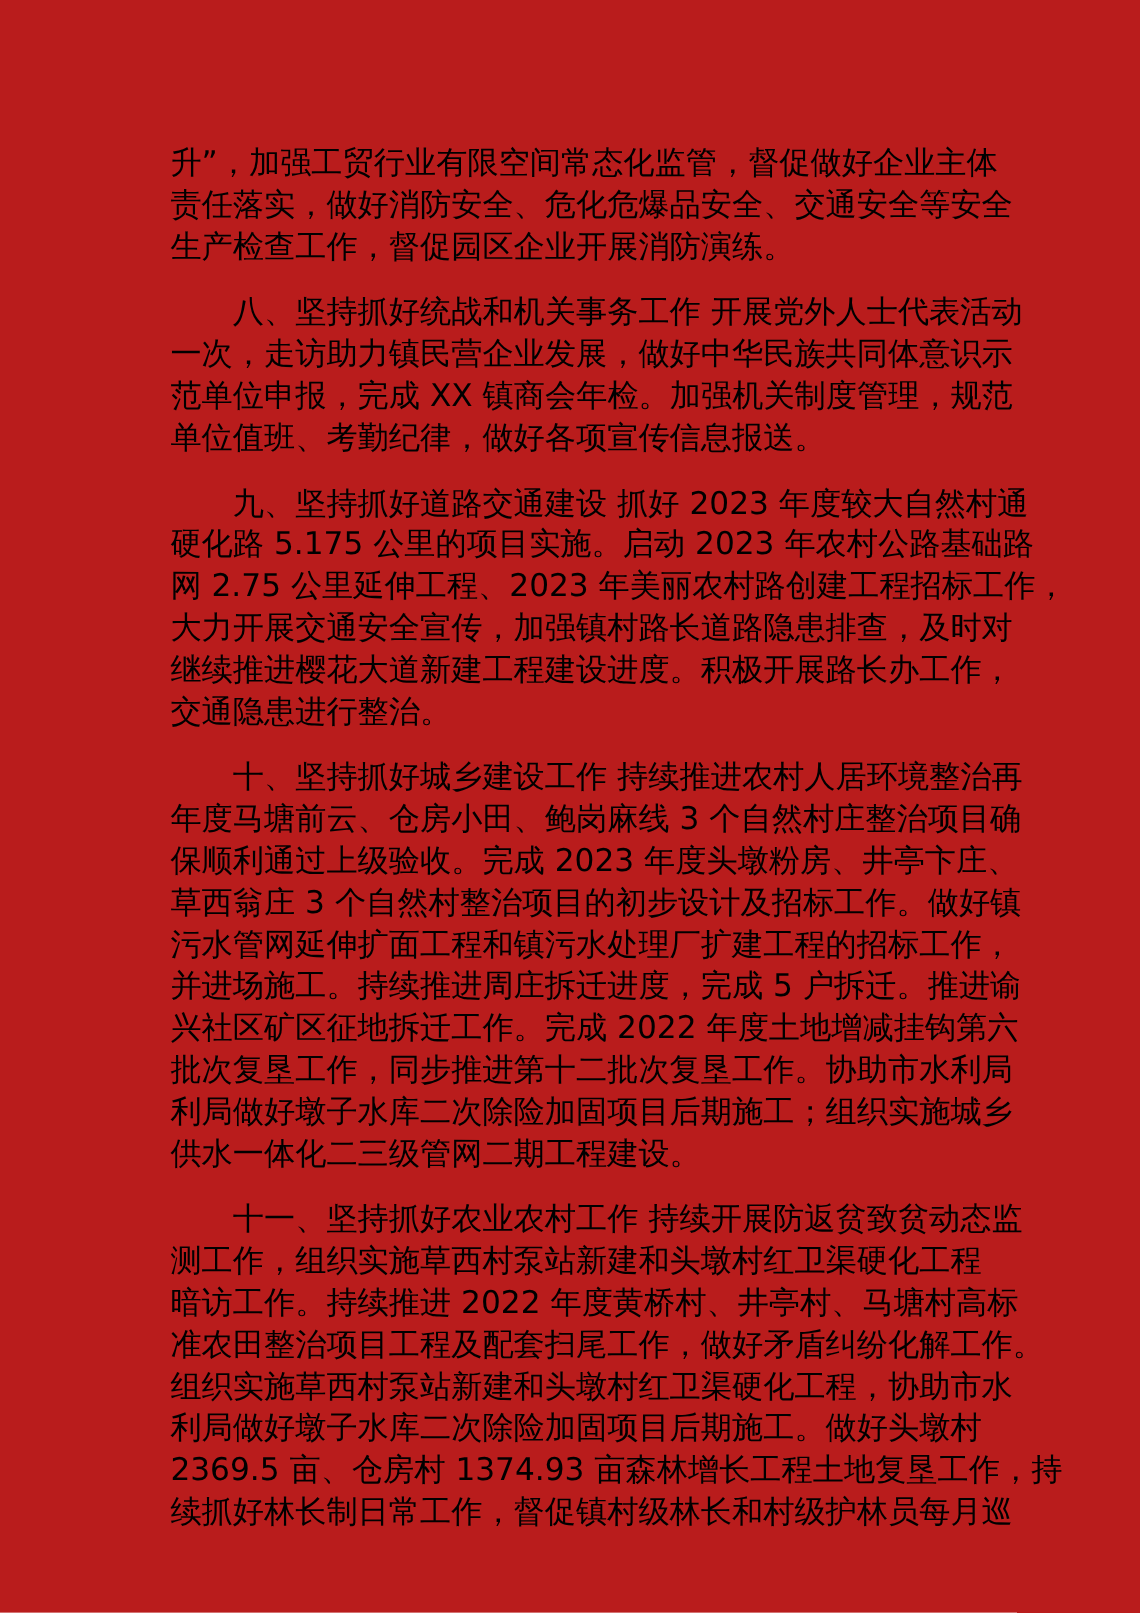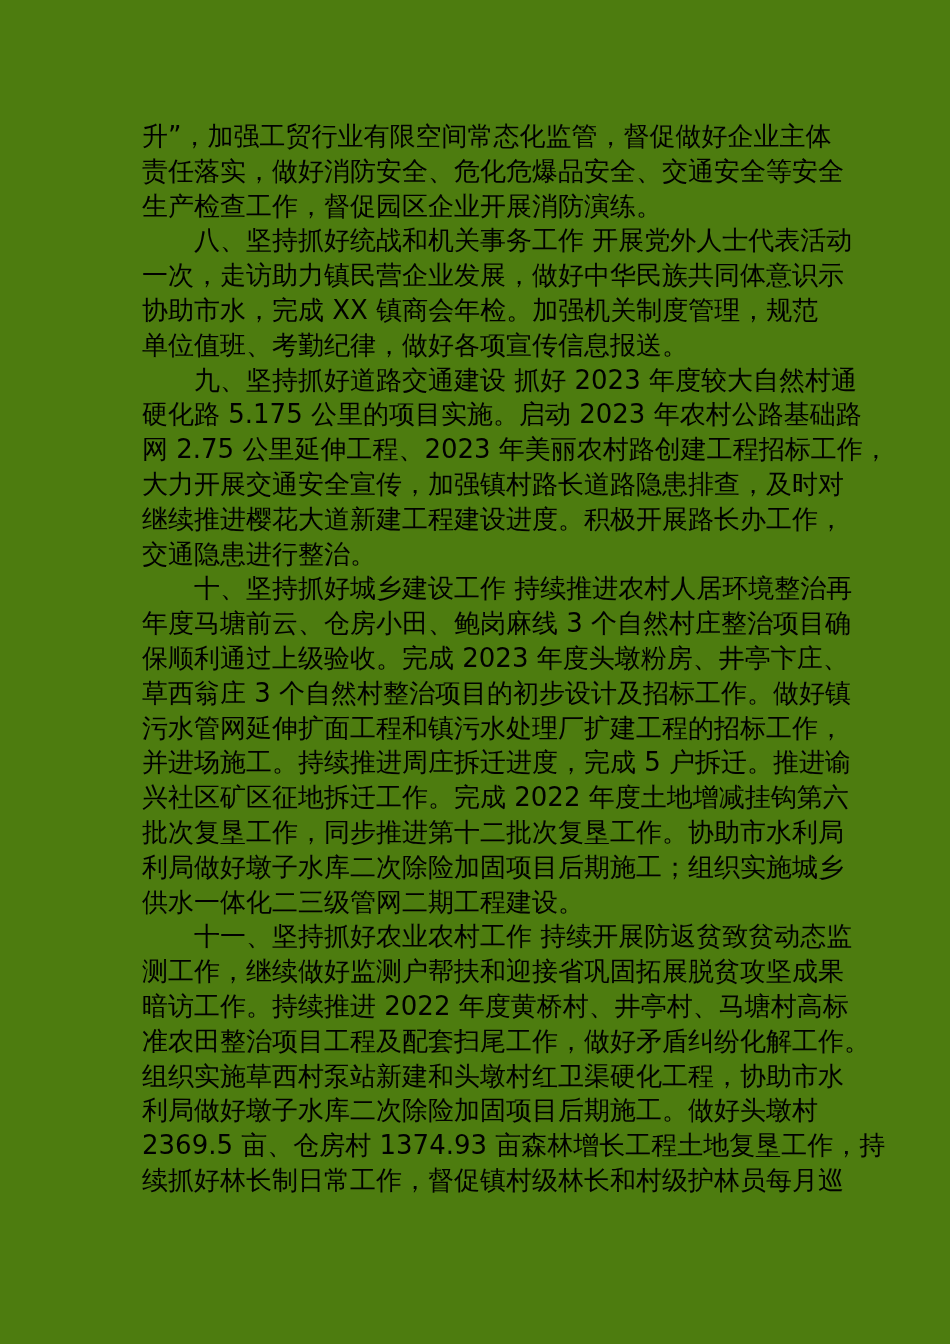--- a/index.html
+++ b/index.html
@@ -26,52 +26,53 @@
     font-weight: 400;
     letter-spacing: 0px;
   }
   .text-line {
     height: 34.8px;
     white-space: nowrap;
     text-align: left;
   }
   .text-line.indent {
     padding-left: 52px; 
+    margin-top: 20px;
   }
 </style>
 </head>
 <body>
 
-<div class="page" style="background: #4d7c0f;">
+<div class="page" style="background: #b91c1c;">
   <div class="text-block" id="text-block" style="color: rgb(0, 0, 0);">
       <div class="text-line">升”，加强工贸行业有限空间常态化监管，督促做好企业主体</div>
       <div class="text-line">责任落实，做好消防安全、危化危爆品安全、交通安全等安全</div>
       <div class="text-line">生产检查工作，督促园区企业开展消防演练。</div>
       <div class="text-line indent">八、坚持抓好统战和机关事务工作 开展党外人士代表活动</div>
       <div class="text-line">一次，走访助力镇民营企业发展，做好中华民族共同体意识示</div>
-      <div class="text-line">协助市水，完成 XX 镇商会年检。加强机关制度管理，规范</div>
+      <div class="text-line">范单位申报，完成 XX 镇商会年检。加强机关制度管理，规范</div>
       <div class="text-line">单位值班、考勤纪律，做好各项宣传信息报送。</div>
       <div class="text-line indent">九、坚持抓好道路交通建设 抓好 2023 年度较大自然村通</div>
       <div class="text-line">硬化路 5.175 公里的项目实施。启动 2023 年农村公路基础路</div>
       <div class="text-line">网 2.75 公里延伸工程、2023 年美丽农村路创建工程招标工作，</div>
       <div class="text-line">大力开展交通安全宣传，加强镇村路长道路隐患排查，及时对</div>
       <div class="text-line">继续推进樱花大道新建工程建设进度。积极开展路长办工作，</div>
       <div class="text-line">交通隐患进行整治。</div>
       <div class="text-line indent">十、坚持抓好城乡建设工作 持续推进农村人居环境整治再</div>
       <div class="text-line">年度马塘前云、仓房小田、鲍岗麻线 3 个自然村庄整治项目确</div>
       <div class="text-line">保顺利通过上级验收。完成 2023 年度头墩粉房、井亭卞庄、</div>
       <div class="text-line">草西翁庄 3 个自然村整治项目的初步设计及招标工作。做好镇</div>
       <div class="text-line">污水管网延伸扩面工程和镇污水处理厂扩建工程的招标工作，</div>
       <div class="text-line">并进场施工。持续推进周庄拆迁进度，完成 5 户拆迁。推进谕</div>
       <div class="text-line">兴社区矿区征地拆迁工作。完成 2022 年度土地增减挂钩第六</div>
       <div class="text-line">批次复垦工作，同步推进第十二批次复垦工作。协助市水利局</div>
       <div class="text-line">利局做好墩子水库二次除险加固项目后期施工；组织实施城乡</div>
       <div class="text-line">供水一体化二三级管网二期工程建设。</div>
       <div class="text-line indent">十一、坚持抓好农业农村工作 持续开展防返贫致贫动态监</div>
-      <div class="text-line">测工作，继续做好监测户帮扶和迎接省巩固拓展脱贫攻坚成果</div>
+      <div class="text-line">测工作，组织实施草西村泵站新建和头墩村红卫渠硬化工程</div>
       <div class="text-line">暗访工作。持续推进 2022 年度黄桥村、井亭村、马塘村高标</div>
       <div class="text-line">准农田整治项目工程及配套扫尾工作，做好矛盾纠纷化解工作。</div>
       <div class="text-line">组织实施草西村泵站新建和头墩村红卫渠硬化工程，协助市水</div>
       <div class="text-line">利局做好墩子水库二次除险加固项目后期施工。做好头墩村</div>
       <div class="text-line">2369.5 亩、仓房村 1374.93 亩森林增长工程土地复垦工作，持</div>
       <div class="text-line">续抓好林长制日常工作，督促镇村级林长和村级护林员每月巡</div>
     </div>
 </div>
 
 </body></html>

